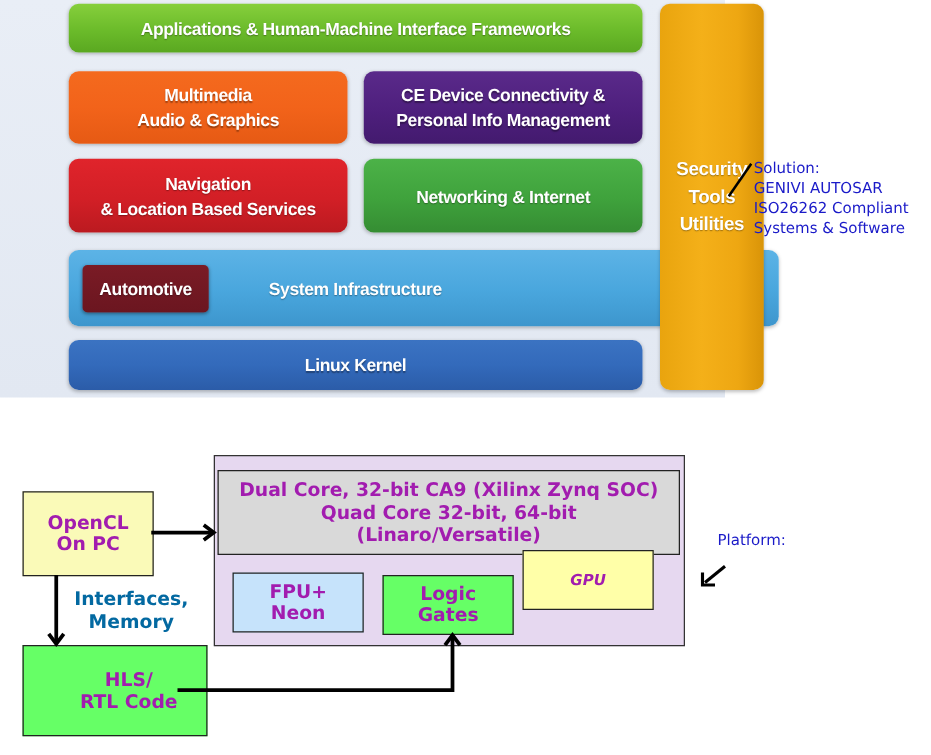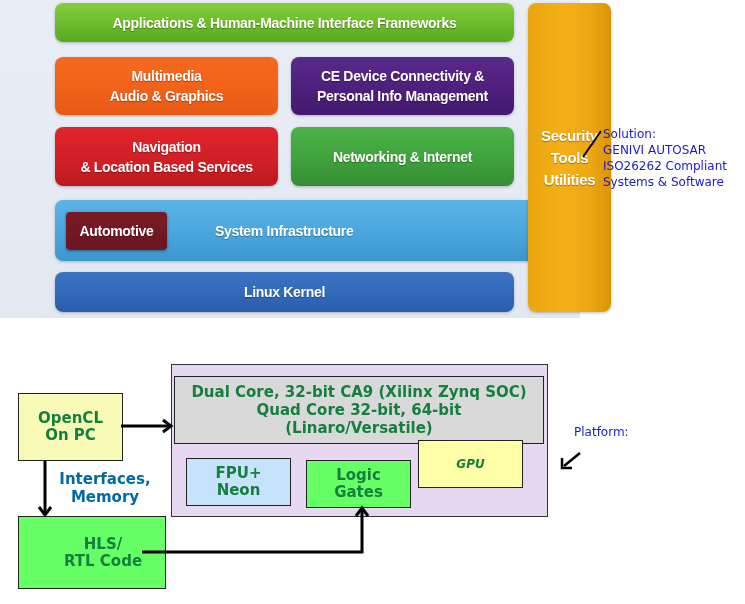--- a/index.html
+++ b/index.html
@@ -4,29 +4,29 @@
 <style>
   html, body { margin:0; padding:0; background:#ffffff; }
   body { width:745px; height:604px; position:relative; overflow:hidden; font-family:"Liberation Sans", sans-serif; }
   .stack-bg { position:absolute; left:0; top:0; width:580px; height:318px; background:linear-gradient(180deg,#e9eef6 0%,#e2e8f2 100%); }
   .blk { position:absolute; border-radius:8px; color:#fff; font-weight:bold; font-family:"Liberation Sans Narrow","Liberation Sans", sans-serif; font-size:14px; line-height:20px; display:flex; align-items:center; justify-content:center; text-align:center; text-shadow:0 1px 1px rgba(0,0,0,0.35); box-shadow:0 1px 3px rgba(0,0,0,0.25); letter-spacing:-0.3px; white-space:pre-line;margin-left:44px; }
   .b-apps { left:11px; top:3px; width:459px; height:39px; background:linear-gradient(180deg,#86cf3c 0%,#6bbb2a 55%,#5aa821 100%); }
   .b-mm { left:11px; top:57px; width:223px; height:58px; background:linear-gradient(180deg,#f46a1e 0%,#f2631a 50%,#e65a14 100%); }
   .b-ce { left:247px; top:57px; width:223px; height:58px; background:linear-gradient(180deg,#5a2a8a 0%,#4e1f7d 55%,#431a6e 100%); }
   .b-nav { left:11px; top:127px; width:223px; height:59px; background:linear-gradient(180deg,#e0242b 0%,#d21f26 55%,#bb1a20 100%); }
   .b-net { left:247px; top:127px; width:223px; height:59px; background:linear-gradient(180deg,#4cb248 0%,#3fa23c 55%,#358d33 100%); }
-  .b-sys { left:11px; top:200px; width:540px; height:61px; background:linear-gradient(180deg,#5cb3e6 0%,#49a6dd 55%,#3d96cd 100%); }
+  .b-sys { left:11px; top:200px; width:540px; height:61px; background:linear-gradient(180deg,#5cb3e6 0%,#49a6dd 55%,#3d96cd 100%);padding-left:28px; }
   .b-sys .lbl { position:absolute; left:160px; top:0; height:61px; display:flex; align-items:center; }
   .b-auto { left:22px; top:212px; width:101px; height:38px; background:linear-gradient(180deg,#7a1b25 0%,#6b1620 100%); border-radius:4px; box-shadow:0 1px 3px rgba(0,0,0,0.4); }
   .b-linux { left:11px; top:272px; width:459px; height:40px; background:linear-gradient(180deg,#3b73c2 0%,#336abb 50%,#2b5ca8 100%); }
   .b-sec { left:484px; top:3px; width:83px; height:309px; background:linear-gradient(90deg,#e9a40e 0%,#f4b019 40%,#eea712 75%,#d99408 100%); font-size:15px; line-height:22px; }
   .note { position:absolute; color:#1a1ac8; font-family:"DejaVu Sans", sans-serif; font-size:12px; line-height:16px; white-space:pre-line; }
   .note-sol { left:603px; top:126px; }
   .note-plat { left:574px; top:424px; }
-  .box { position:absolute; border:1px solid #222; display:flex; align-items:center; justify-content:center; text-align:center; color:#15803d; font-weight:bold; font-family:"DejaVu Sans", sans-serif; white-space:pre-line; }
+  .box { position:absolute; border:1px solid #222; display:flex; align-items:center; justify-content:center; text-align:center; color:#a21caf; font-weight:bold; font-family:"DejaVu Sans", sans-serif; white-space:pre-line; }
   .platform { left:171px; top:364px; width:375px; height:151px; background:#e6d8f0; border:1px solid #333; position:absolute; }
   .cpu { left:174px; top:376px; width:368px; height:66px; background:#d9d9d9; font-size:15px; line-height:18px; }
   .fpu { left:186px; top:458px; width:103px; height:46px; background:#c6e3fb; font-size:15px; line-height:17px; }
   .logic { left:306px; top:460px; width:103px; height:46px; background:#66ff66; font-size:15px; line-height:17px; }
   .gpu { left:418px; top:440px; width:103px; height:46px; background:#ffffa8; font-size:12px;font-style:italic; }
   .opencl { left:18px; top:393px; width:103px; height:66px; background:#fafab8; font-size:15px; line-height:17px; }
   .hls { left:18px; top:516px; width:124px; height:71px; background:#66ff66; font-size:15px; line-height:17px;padding-left:22px; }
   .iface { position:absolute; left:50px; top:470px; color:#0369a1; font-weight:bold; font-family:"DejaVu Sans", sans-serif; font-size:15px; line-height:18px; text-align:center; white-space:pre-line; width:110px; }
   svg.arrows { position:absolute; left:0; top:0; width:745px; height:604px; pointer-events:none; }
 </style>

